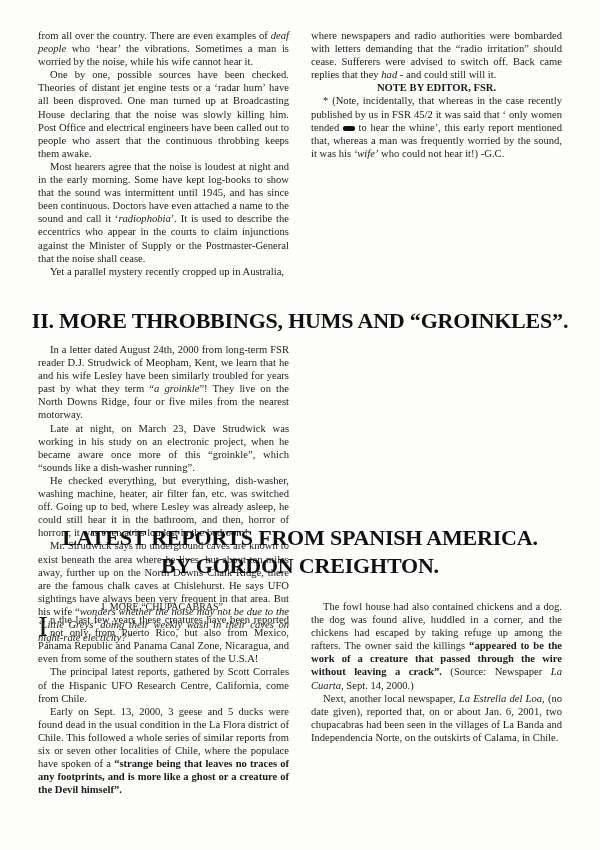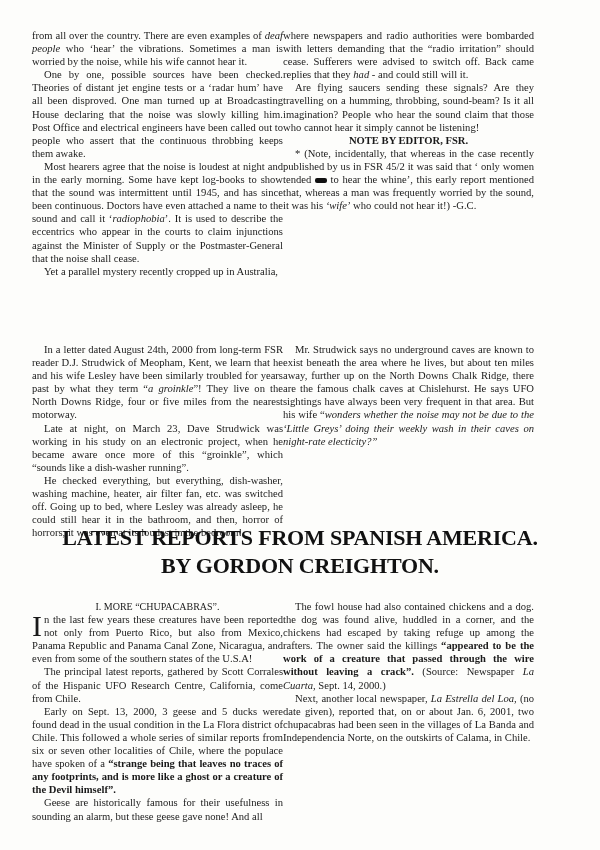--- a/index.html
+++ b/index.html
@@ -3,21 +3,21 @@
 <meta charset="utf-8">
 <style>
   html, body { margin: 0; padding: 0; }
   body {
     width: 600px; height: 850px; overflow: hidden;
     background: #fdfdfb; color: #1a1a1a;
     font-family: "Liberation Serif", "DejaVu Serif", serif;
     font-size: 10.6px; line-height: 13.1px;
   }
   .page { position: relative; width: 600px; height: 850px; }
-  .cols { position: absolute; left: 32px; width: 524px; display: flex; }
+  .cols { position: absolute; left: 38px; width: 524px; display: flex; justify-content: space-between; }
   .col { width: 251px; }
   p { margin: 0; text-align: justify; text-indent: 12px; }
   p.noindent { text-indent: 0; }
   .note-head { font-weight: bold; text-align: center; text-indent: 0; }
   .bracket { text-indent: 60px; }
   h1.sec {
     position: absolute; left: 0; width: 600px; text-align: center; margin: 0;
     font-family: "Liberation Serif", serif; font-weight: bold;
     font-size: 22px; line-height: 26px; letter-spacing: -0.2px; color: #111;
   }
@@ -36,30 +36,30 @@
   <div class="cols" style="top:29px;">
     <div class="col">
         <p class="noindent"><span>from all over the country.  There are even examples of </span><i>deaf people</i><span> who ‘hear’ the vibrations.  Sometimes a man is worried by the noise, while his wife cannot hear it.</span></p>
         <p><span>One by one, possible sources have been checked. Theories of distant jet engine tests or a ‘radar hum’ have all been disproved.  One man turned up at Broadcasting House declaring that the noise was slowly killing him. Post Office and electrical engineers have been called out to people who assert that the continuous throbbing keeps them awake.</span></p>
         <p><span>Most hearers agree that the noise is loudest at night and in the early morning.  Some have kept log-books to show that the sound was intermittent until 1945, and has since been continuous.  Doctors have even attached a name to the sound and call it ‘</span><i>radiophobia</i><span>’. It is used to describe the eccentrics who appear in the courts to claim injunctions against the Minister of Supply or the Postmaster-General that the noise shall cease.</span></p>
         <p><span>Yet a parallel mystery recently cropped up in Australia,</span></p>
       </div>
     <div class="col">
       <div>
           <p class="noindent"><span>where newspapers and radio authorities were bombarded with letters demanding that the “radio irritation” should cease.  Sufferers were advised to switch off. Back came replies that they </span><i>had</i><span> - and could still will it.</span></p>
-          <p><span>Are flying saucers sending these signals?  Are they travelling on a humming, throbbing, sound-beam?  Is it all imagination?  People who hear the sound claim that those who cannot hear it simply cannot be listening!</span></p>
         </div>
       <div class="note-head">NOTE BY EDITOR, FSR.</div>
       <div>
           <p><span>* (Note, incidentally, that whereas in the case recently published by us in FSR 45/2 it was said that ‘ only women tended </span><span class="redact"></span><span> to hear the whine’, this early report mentioned that, whereas a man was frequently worried by the sound, it was his </span><i>‘wife’</i><span> who could not hear it!) -G.C.</span></p>
         </div>
     </div>
   </div>
 
-  <div class="cols" style="top:343px;">
+  <h1 class="sec" style="top:308px;">II.  MORE THROBBINGS, HUMS AND “GROINKLES”.</h1>
+  <div class="cols" style="top:343px;flex-direction:column;">
     <div class="col">
         <p><span>In a letter dated August 24th, 2000 from long-term FSR reader D.J. Strudwick of Meopham, Kent, we learn that he and his wife Lesley have been similarly troubled for years past by what they term “</span><i>a groinkle</i><span>”! They live on the North Downs Ridge, four or five miles from the nearest motorway.</span></p>
         <p><span>Late at night, on March 23, Dave Strudwick was working in his study on an electronic project, when he became aware once more of this “groinkle”, which “sounds like a dish-washer running”.</span></p>
         <p><span>He checked everything, but everything, dish-washer, washing machine, heater, air filter fan, etc. was switched off. Going up to bed, where Lesley was already asleep, he could still hear it in the bathroom, and then, horror of horrors, it was even at its loudest in the bedroom!</span></p>
       </div>
     <div class="col">
       <div>
           <p><span>Mr. Strudwick says no underground caves are known to exist beneath the area where he lives, but about ten miles away, further up on the North Downs Chalk Ridge, there are the famous chalk caves at Chislehurst.  He says UFO sightings have always been very frequent in that area.  But his wife “</span><i>wonders whether the noise may not be due to the ‘Little Greys’ doing their weekly wash in their caves on night-rate electicity?”</i></p>
         </div>
     </div>
@@ -67,21 +67,20 @@
 
   <h1 class="sec" style="top:525px;">LATEST REPORTS FROM SPANISH AMERICA.</h1>
   <h1 class="sec" style="top:553px;">BY GORDON CREIGHTON.</h1>
   <div class="cols" style="top:600px;">
     <div class="col">
       <div class="sub">I.  MORE “CHUPACABRAS”.</div>
       <div>
           <p class="noindent"><span class="dropcap">I</span><span>n the last few years these creatures have been reported not only from Puerto Rico, but also from Mexico, Panama Republic and Panama Canal Zone, Nicaragua, and even from some of the southern states of the U.S.A!</span></p>
           <p><span>The principal latest reports, gathered by Scott Corrales of the Hispanic UFO Research Centre, California, come from Chile.</span></p>
           <p><span>Early on Sept. 13, 2000, 3 geese and 5 ducks were found dead in the usual condition in the La Flora district of Chile.  This followed a whole series of similar reports from six or seven other localities of Chile, where the populace have spoken of a </span><b>“strange being that leaves no traces of any footprints, and is more like a ghost or a creature of the Devil himself”.</b></p>
-          <p><span>Geese are historically famous for their usefulness in sounding an alarm, but these geese gave none!  And all</span></p>
         </div>
     </div>
     <div class="col">
         <p><span>The fowl house had also contained chickens and a dog.  the dog was found alive, huddled in a corner, and the chickens had escaped by taking refuge up among the rafters.  The owner said the killings </span><b>“appeared to be the work of a creature that passed through the wire without leaving a crack”.</b><span>  (Source: Newspaper </span><i>La Cuarta</i><span>, Sept. 14, 2000.)</span></p>
         <p><span>Next, another local newspaper, </span><i>La Estrella del Loa</i><span>, (no date given), reported that, on or about Jan. 6, 2001, two chupacabras had been seen in the villages of La Banda and Independencia Norte, on the outskirts of Calama, in Chile.</span></p>
       </div>
   </div>
 </div>
 
 </body></html>

